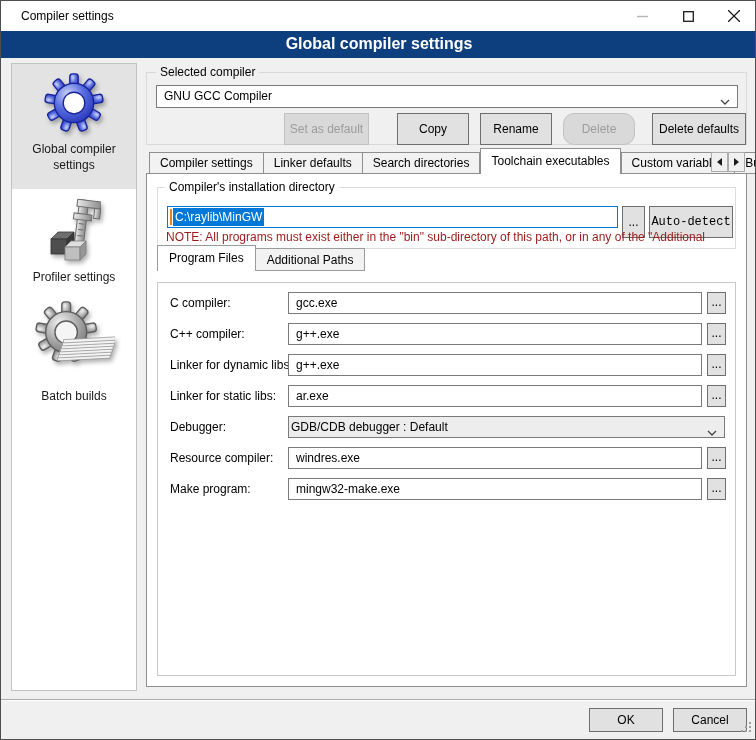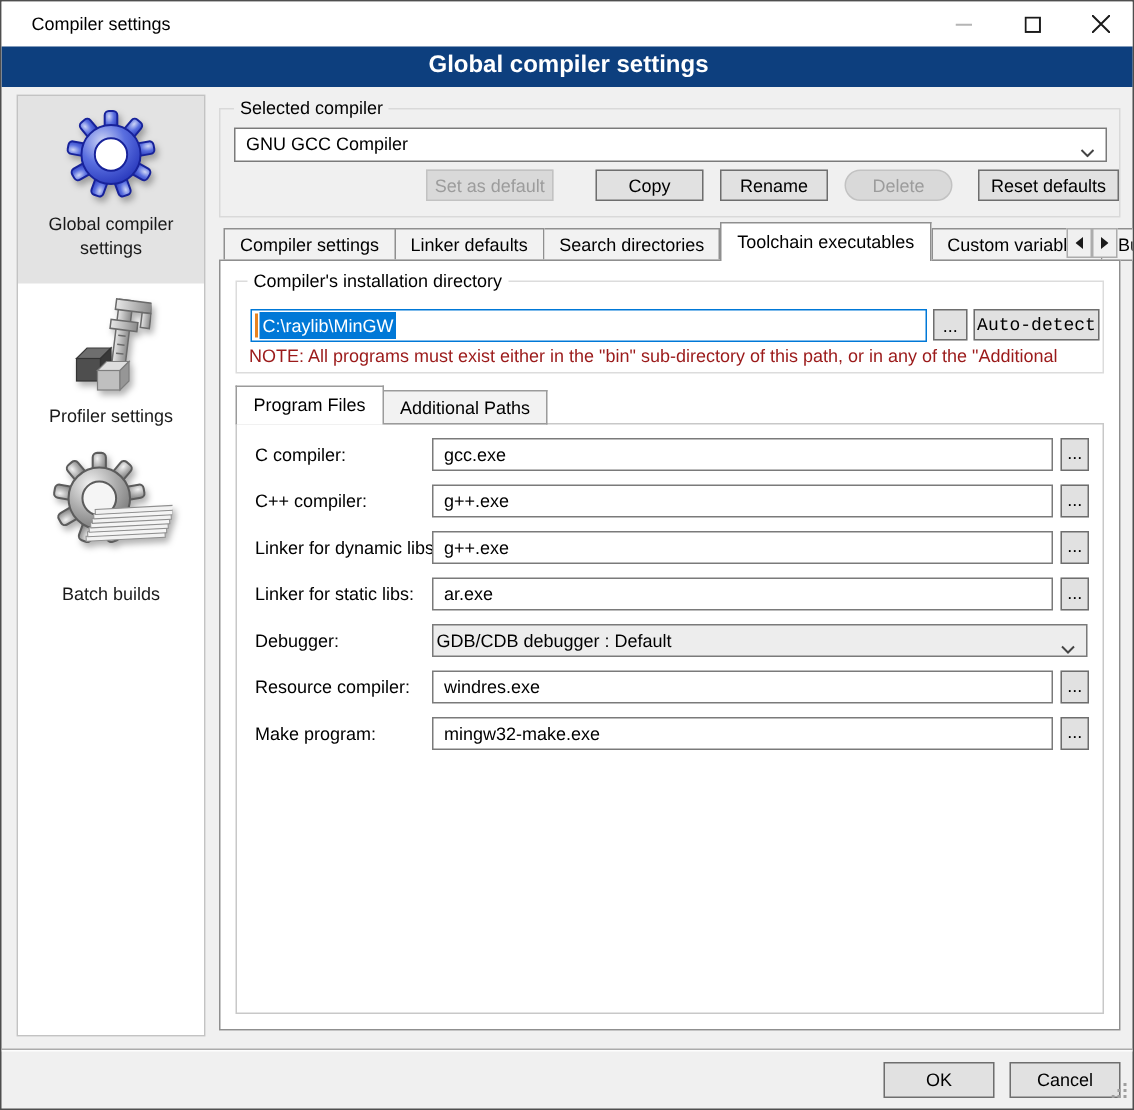--- a/index.html
+++ b/index.html
@@ -38,21 +38,21 @@
   .fs1 { left:145px; top:71px; width:601px; height:73px; }
   .fs1-legend { left:155px; top:64px; background:#F0F0F0; }
 
   
   .combo { position:absolute; background:#fff; border:1px solid #7A7A7A; }
   .combo .val { position:absolute; left:7px; top:0; line-height:21px; white-space:nowrap; }
   .combo .chev { position:absolute; right:7px; top:8px; }
   .combo1 { left:155px; top:84px; width:582px; height:23px; }
 
   
-  .btn { position:absolute; height:21px; background:#E1E1E1; border:1px solid #6E6E6E;
+  .btn { position:absolute; height:32px; background:#E1E1E1; border:1px solid #6E6E6E;
          font-family:"Liberation Sans",sans-serif; font-size:12px; text-align:center; line-height:20px; color:#000; }
   .btn.disabled { background:#D9D9D9; border-color:#C2C2C2; color:#9C9C9C; }
   .b-setdef { left:283px; top:112px; width:85px; }
   .b-copy   { left:396px; top:112px; width:72px; }
   .b-rename { left:479px; top:112px; width:72px; }
   .b-delete { left:562px; top:112px; width:72px;border-radius:11px; }
   .b-reset  { left:651px; top:112px; width:94px; }
 
   
   .tabbar { position:absolute; left:148px; top:147px; height:26px; display:flex; align-items:flex-end; }
@@ -79,21 +79,21 @@
                 background:#fff; border:1px solid #0078D7; z-index:2; display:flex; align-items:center; padding-left:2px; }
   .caret { width:2px; height:16px; background:#E8821E; margin-right:1px; }
   .sel-text { background:#0078D7; color:#fff; line-height:18px; padding:0 2px; white-space:pre; }
 
   .b-browse1 { left:621px; top:205px; width:23px; z-index:2; }
   .b-autodetect { left:648px; top:205px; width:84px; z-index:2;font-family:Liberation Mono, monospace; }
   .note { position:absolute; left:165px; top:229px; width:570px; height:15px; z-index:2;
           color:#9B1A1A; white-space:nowrap; overflow:hidden; }
 
   
-  .subtabbar { position:absolute; left:156px; top:256px; height:26px; display:flex; align-items:flex-end; z-index:2; }
+  .subtabbar { position:absolute; left:156px; top:244px; height:26px; display:flex; align-items:flex-end; z-index:2; }
   .subtab { height:23px; line-height:22px; padding:0 11px; background:#F2F2F2;
             border:1px solid #9B9B9B; white-space:nowrap; }
   .subtab.active { height:26px; line-height:25px; background:#fff; border-bottom:none; position:relative; z-index:3; }
   .subtab:not(.active) { border-left-width:0; }
   .subpanel { position:absolute; left:156px; top:281px; width:579px; height:394px;
               background:#fff; border:1px solid #C8C8C8; z-index:1; }
 
   
   .prow { position:absolute; left:0; width:579px; height:22px; }
   .prow .plabel { position:absolute; left:12px; top:4px; white-space:nowrap; }
@@ -253,21 +253,21 @@
       <svg width="10" height="6" viewBox="0 0 10 6">
           <polyline points="1,1 5,5 9,1" fill="none" stroke="#444" stroke-width="1.3"></polyline>
         </svg>
     </span>
   </div>
 
   <button class="btn b-setdef disabled">Set as default</button>
   <button class="btn b-copy">Copy</button>
   <button class="btn b-rename">Rename</button>
   <button class="btn b-delete disabled">Delete</button>
-  <button class="btn b-reset">Reset defaults</button>
+  <button class="btn b-reset">Delete defaults</button>
 
   <div class="tabbar">
     <div class="tab">Compiler settings</div>
     <div class="tab">Linker defaults</div>
     <div class="tab">Search directories</div>
     <div class="tab active">Toolchain executables</div>
     <div class="tab">Custom variables</div>
     <div class="tab clipped">Builc</div>
   </div>
   <div class="tab-arrow ta-left">

